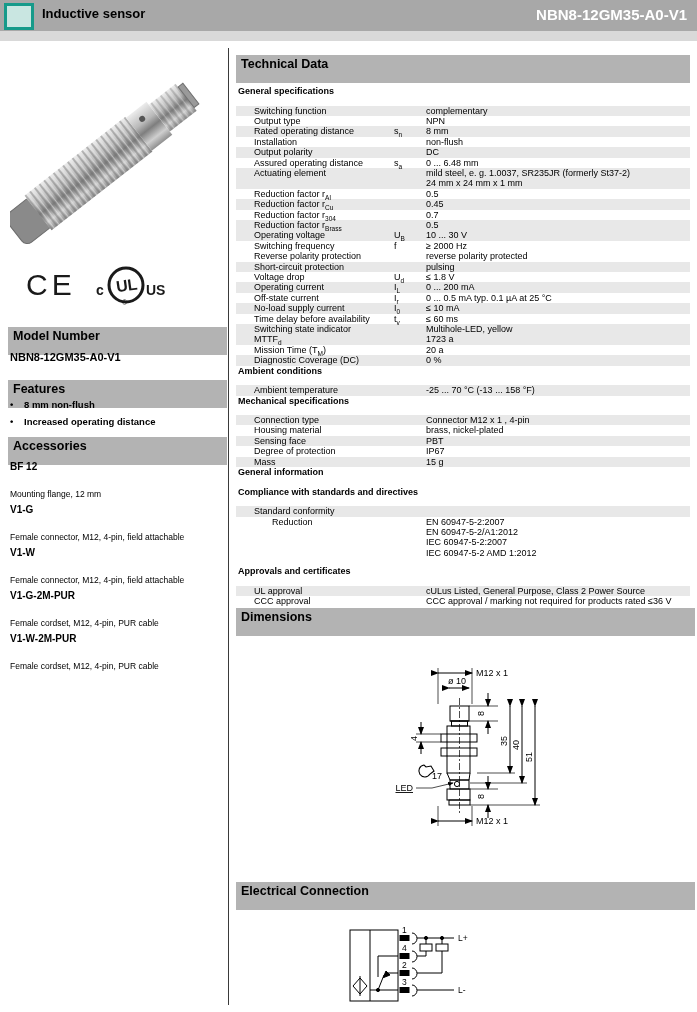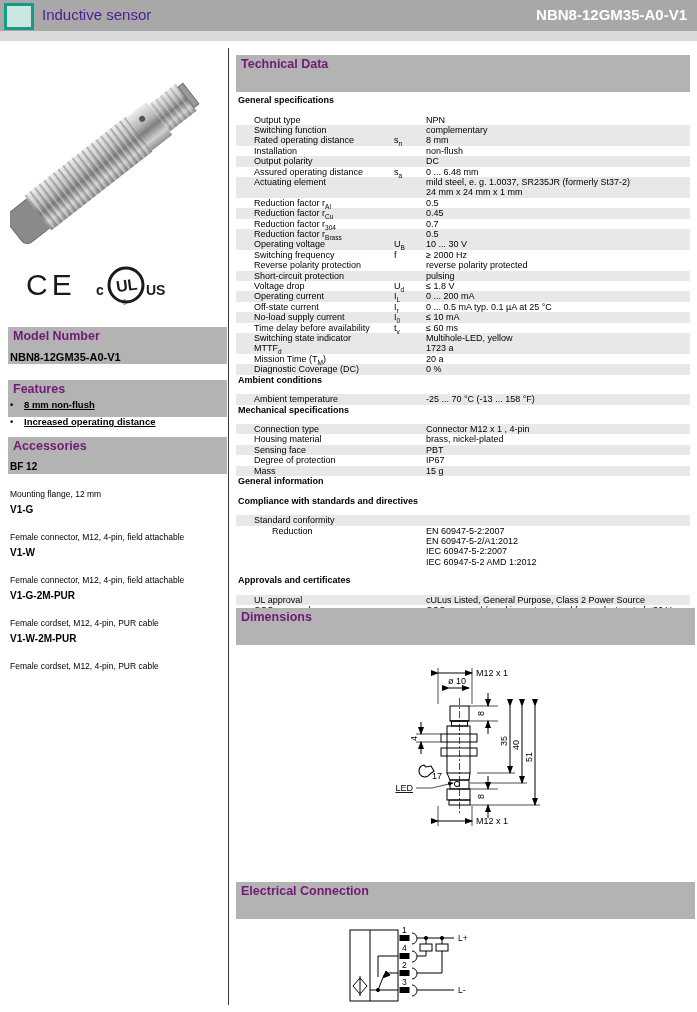--- a/index.html
+++ b/index.html
@@ -2,37 +2,37 @@
 <html><head>
 <meta charset="utf-8">
 <style>
   html,body{margin:0;padding:0;}
   body{width:697px;height:1012px;position:relative;background:#ffffff;
        font-family:"Liberation Sans", sans-serif;color:#000;overflow:hidden;}
   
   .topbar{position:absolute;left:0;top:0;width:697px;height:31px;background:#a8a8a8;}
   .topbar .logo{position:absolute;left:4px;top:3px;width:24px;height:21px;
       background:#c9e6e1;border:3px solid #169a8a;}
-  .topbar .ptitle{position:absolute;left:42px;top:6px;font-size:15px;font-weight:normal;color:#4c1d95;}
+  .topbar .ptitle{position:absolute;left:42px;top:6px;font-size:13px;font-weight:bold;color:#000000;}
   .topbar .pmodel{position:absolute;right:10px;top:6px;font-size:15px;font-weight:bold;color:#fff;}
   .substrip{position:absolute;left:0;top:31px;width:697px;height:10px;background:#d9d9d9;}
   .vdivider{position:absolute;left:228px;top:48px;width:1px;height:957px;background:#3a3a3a;}
 
   
-  .bar{background:#b3b3b3;color:#701a75;font-weight:bold;font-size:12.5px;
-       padding:2px 0 20px 5px;height:15px;line-height:15px;}
+  .bar{background:#b3b3b3;color:#000000;font-weight:bold;font-size:12.5px;
+       padding:2px 0 11px 5px;height:15px;line-height:15px;}
 
   
   .sidebar{position:absolute;left:8px;top:41px;width:214px;}
   .photo{position:absolute;left:2px;top:14px;}
   .marks{position:absolute;left:10px;top:218px;width:200px;height:50px;}
   .leftbar{position:absolute;left:0;width:214px;}
   .model-value{position:absolute;left:2px;top:310px;font-size:11px;font-weight:bold;}
   .features-list{position:absolute;left:2px;top:358px;font-size:9.5px;font-weight:bold;}
-  .features-list .fi{margin-bottom:6px;text-decoration:underline;}
+  .features-list .fi{margin-bottom:6px;}
   .features-list .dot{display:inline-block;width:14px;}
   .acc-list{position:absolute;left:2px;top:415px;}
   .acc-name{font-size:10px;font-weight:bold;margin-top:5px;}
   .acc-desc{font-size:8.5px;margin-top:17px;}
 
   
   .rightpane{position:absolute;left:236px;top:0;width:454px;}
   .tech{position:absolute;left:0;top:55px;width:454px;}
   .tbl{margin-top:3px;}
   .sec-h{font-weight:bold;font-size:9px;padding:1px 0 9px 2px;line-height:9.5px;}
@@ -123,32 +123,32 @@
       <div class="acc-desc">Female cordset, M12, 4-pin, PUR cable</div>
     </div>
 </div>
 
 <div class="rightpane">
 
   <div class="tech">
     <div class="bar">Technical Data</div>
     <div class="tbl" id="tech-sections">
         <div class="sec-h">General specifications</div>
+        <div class="row shade">
+          <div class="lbl">Switching function</div>
+          <div class="sym"></div>
+          <div class="val">
+            <div>complementary</div>
+          </div>
+        </div>
         <div class="row">
           <div class="lbl">Output type</div>
           <div class="sym"></div>
           <div class="val">
             <div>NPN</div>
-          </div>
-        </div>
-        <div class="row shade">
-          <div class="lbl">Switching function</div>
-          <div class="sym"></div>
-          <div class="val">
-            <div>complementary</div>
           </div>
         </div>
         <div class="row shade">
           <div class="lbl">Rated operating distance</div>
           <div class="sym">s<sub>n</sub></div>
           <div class="val">
             <div>8 mm</div>
           </div>
         </div>
         <div class="row">

